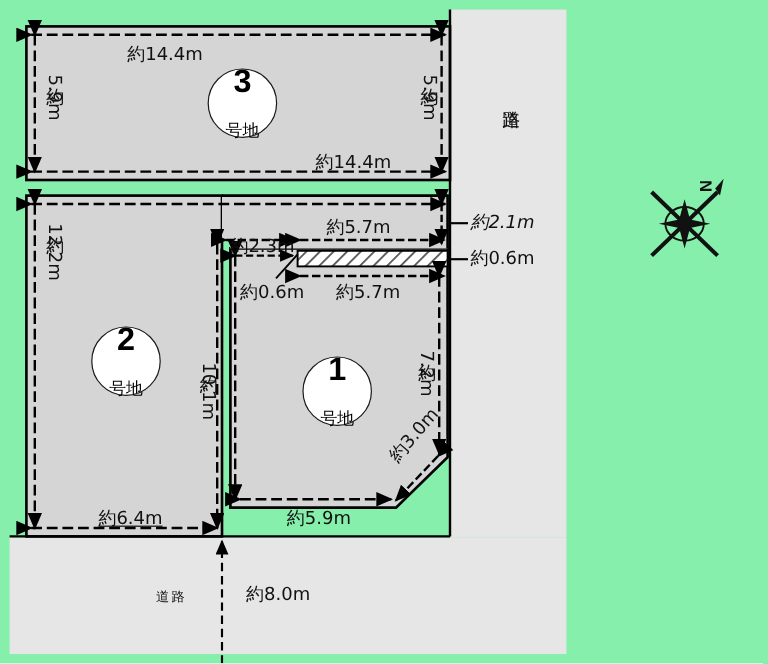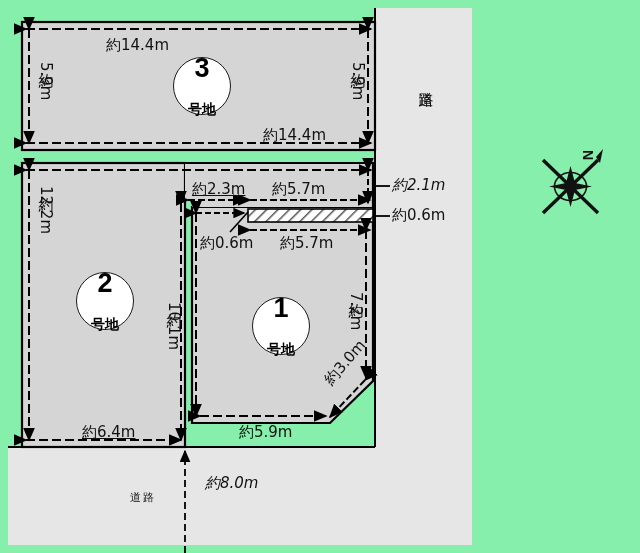--- a/index.html
+++ b/index.html
@@ -5,21 +5,21 @@
   html,body{margin:0;padding:0;background:#ffffff;}
   body{font-family:"Liberation Sans","DejaVu Sans",sans-serif;}
   #stage{position:relative;width:640px;height:553px;background:#86efac;overflow:hidden;}
   .lbl{position:absolute;font-size:15px;color:#111;white-space:nowrap;line-height:1;font-weight:500;}
   .lbl-v{position:absolute;font-size:15px;color:#111;white-space:nowrap;line-height:1;font-weight:500;
          writing-mode:vertical-rl;text-orientation:mixed;}
   .road-fill{position:absolute;background:#e6e6e6;}
   .circle{position:absolute;background:#fff;border:1px solid #1a1a1a;border-radius:50%;
           display:flex;flex-direction:column;align-items:center;justify-content:center;}
   .circle .num{font-size:27px;font-weight:bold;color:#000;line-height:1;}
-  .circle .go{font-size:14px;font-weight:bold;color:#000;line-height:1.05;margin-top:20px;}
+  .circle .go{font-size:14px;font-weight:normal;color:#000;line-height:1.05;margin-top:20px;}
   .jp{font-family:"DejaVu Sans","Liberation Sans",sans-serif;}
   svg{position:absolute;left:0;top:0;}
 </style>
 </head>
 <body>
 
 <div id="stage">
 
   <div class="road-fill" style="left:375px;top:8px;width:97px;height:440px;"></div>
   <div class="road-fill" style="left:8px;top:448px;width:464px;height:97px;"></div>
@@ -117,34 +117,34 @@
 
   <div class="lbl-v jp" style="left:38px;top:186px;">約12.2m</div>
   <div class="lbl jp" style="left:82px;top:425px;text-decoration:underline;">約6.4m</div>
   <div class="lbl-v jp" style="left:166px;top:302px;">約10.1m</div>
 
   <div class="circle" style="left:76px;top:272px;width:56px;height:56px;">
     <div class="num">2</div>
     <div class="go jp">号地</div>
   </div>
 
-  <div class="lbl jp" style="left:192px;top:182px;text-decoration:underline;">約2.3m</div>
+  <div class="lbl jp" style="left:192px;top:198px;">約2.3m</div>
   <div class="lbl jp" style="left:272px;top:182px;">約5.7m</div>
   <div class="lbl jp" style="left:392px;top:178px;font-style:italic;">約2.1m</div>
   <div class="lbl jp" style="left:392px;top:208px;">約0.6m</div>
   <div class="lbl jp" style="left:200px;top:236px;">約0.6m</div>
   <div class="lbl jp" style="left:280px;top:236px;">約5.7m</div>
   <div class="lbl-v jp" style="left:348px;top:292px;">約7.2m</div>
   <div class="lbl jp" style="left:239px;top:425px;">約5.9m</div>
   <div class="lbl jp" style="left:322px;top:378px;transform:rotate(-49deg);transform-origin:0 0;">約3.0m</div>
 
   <div class="circle" style="left:252px;top:297px;width:56px;height:56px;">
     <div class="num">1</div>
     <div class="go jp">号地</div>
   </div>
 
   <div class="lbl-v jp" style="left:418px;top:80px;font-size:15px;">道路</div>
   <div class="lbl jp" style="left:130px;top:492px;font-size:11px;letter-spacing:2px;">道路</div>
-  <div class="lbl jp" style="left:205px;top:476px;font-style:italic;">約8.0m</div>
+  <div class="lbl jp" style="left:205px;top:488px;">約8.0m</div>
 
   <div class="lbl" style="left:595px;top:150px;font-size:14px;font-weight:bold;transform:rotate(90deg);transform-origin:0 0;">N</div>
 
 </div>
 
 </body></html>

